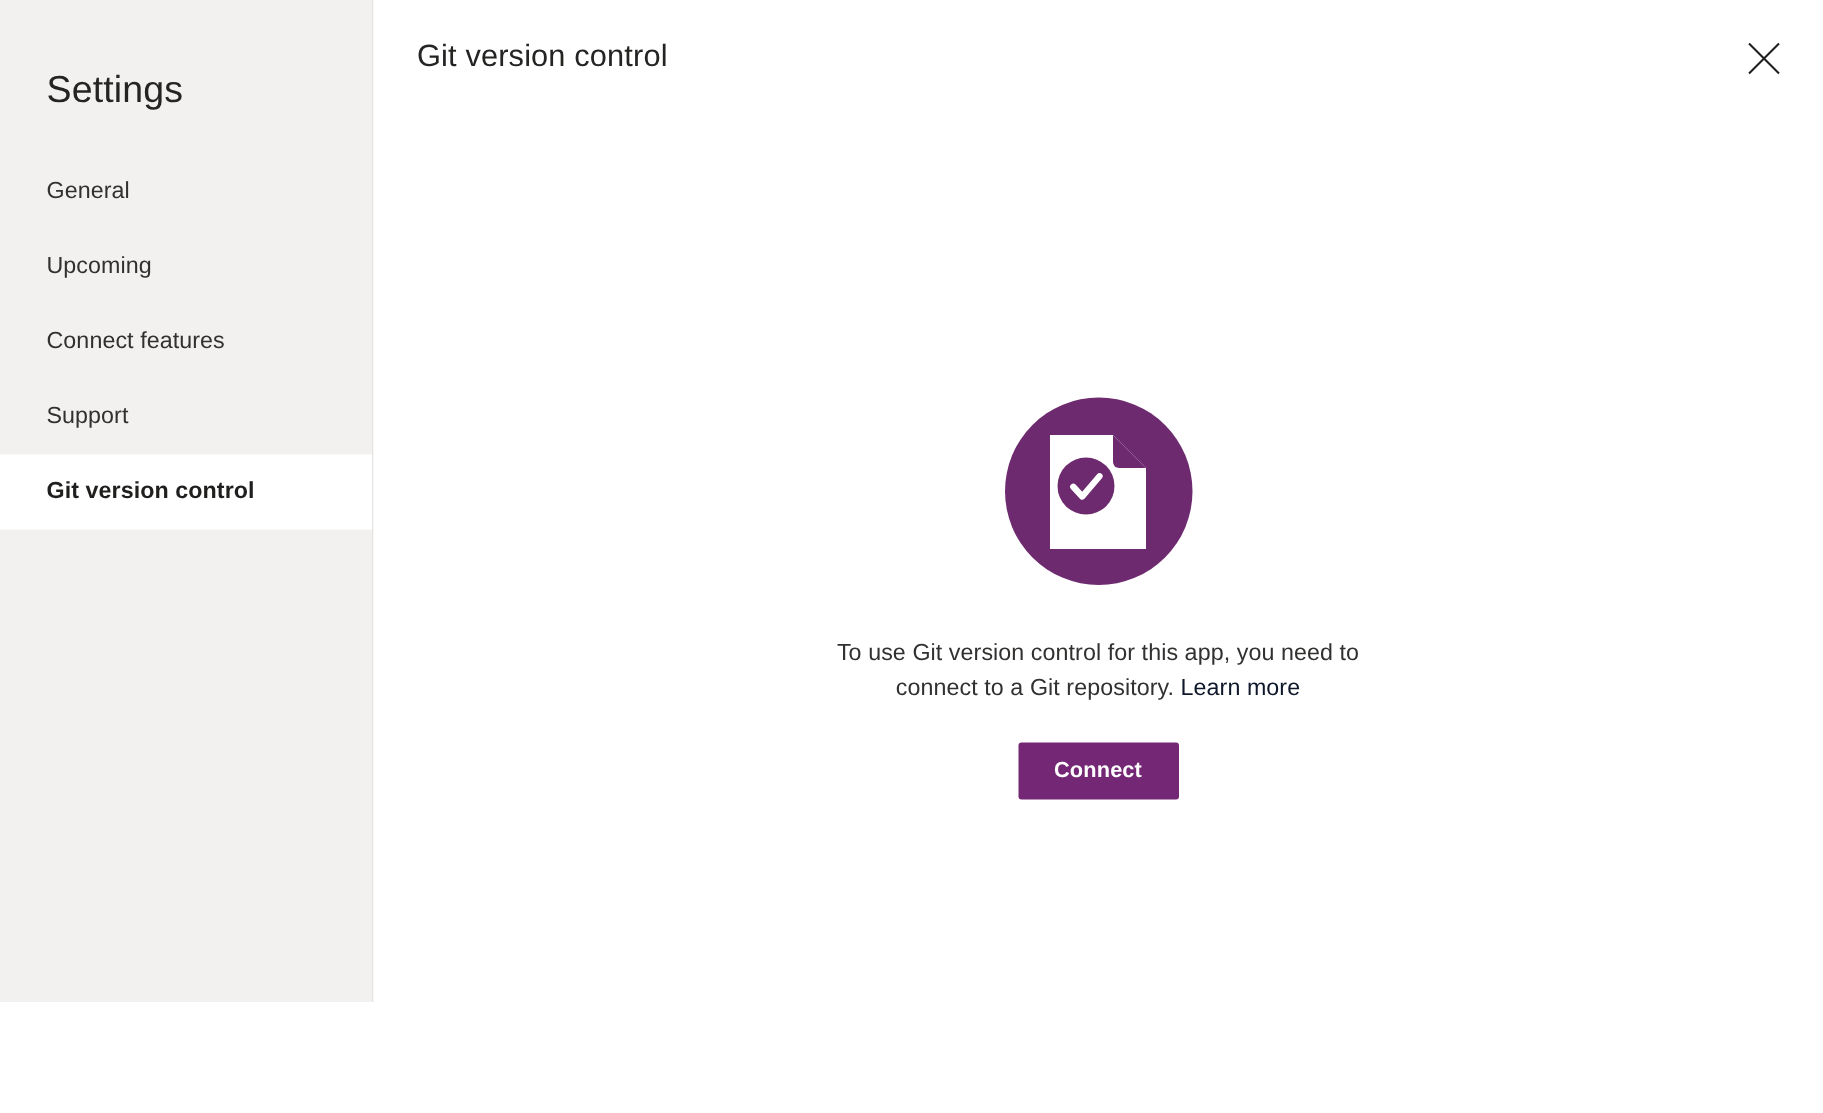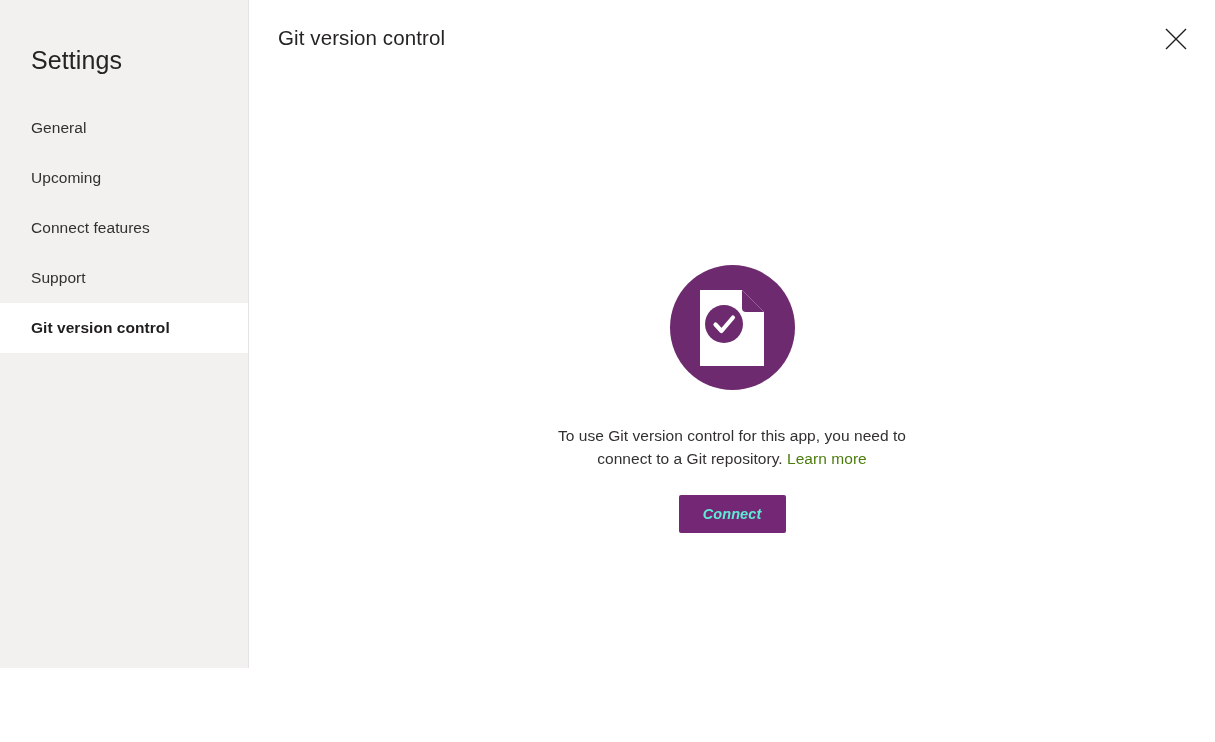--- a/index.html
+++ b/index.html
@@ -137,43 +137,42 @@
     margin-top: 34px;
     width: 400px;
     text-align: center;
     font-size: 15.5px;
     line-height: 23px;
     color: #323130;
     letter-spacing: 0.05px;
   }
 
   .learn-link {
-    color: #4d7c0f;
+    color: #0f172a;
     text-decoration: none;
     cursor: pointer;
   }
 
   .connect-button {
     margin-top: 25px;
     width: 107px;
     height: 38px;
     background: #742774;
-    color: #5eead4;
+    color: #ffffff;
     font-size: 14.5px;
     font-weight: 700;
     font-family: "Liberation Sans", sans-serif;
     border: none;
     border-radius: 2px;
     cursor: pointer;
     letter-spacing: 0.1px;
     display: flex;
     align-items: center;
     justify-content: center;
     padding: 0;
-    font-style: italic;
   }
 </style>
 </head>
 <body>
 
 <div class="app">
 
   <div class="sidebar">
     <div class="sidebar-title">Settings</div>
 

